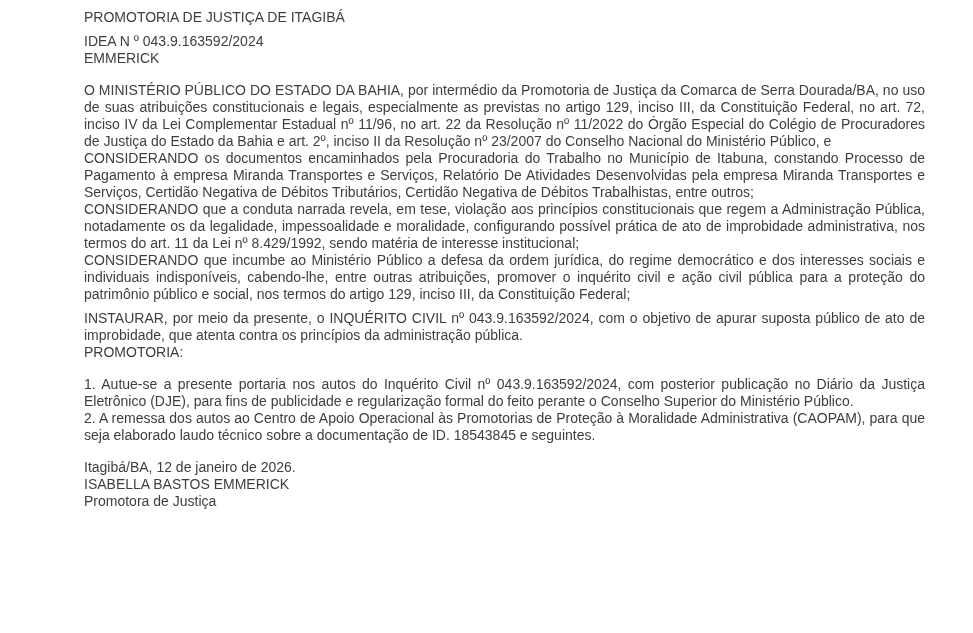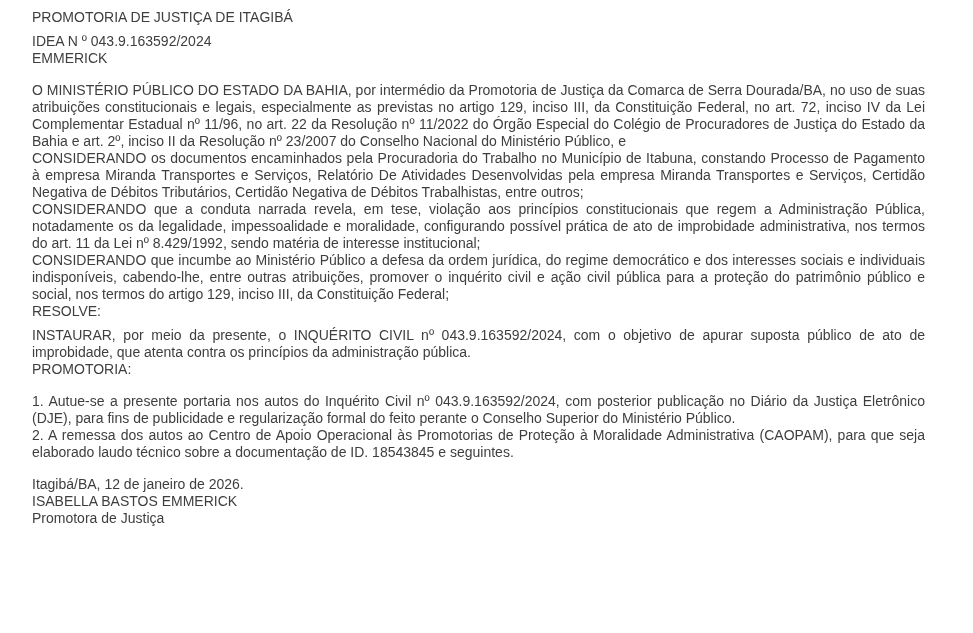--- a/index.html
+++ b/index.html
@@ -13,21 +13,21 @@
   }
   .page {
     width: 973px;
     height: 633px;
     box-sizing: border-box;
     background: var(--page-bg);
     color: var(--text-color);
     font-family: "Liberation Sans", "DejaVu Sans", sans-serif;
     font-size: 14px;
     line-height: 17px;
-    padding: 9px 48px 0 32px;
+    padding: 9px 48px 0 84px;
     overflow: hidden;
   }
   .page p {
     margin: 0;
   }
   .block {
     margin: 7px 0 15px 0;
   }
   .para {
     text-align: justify;
@@ -53,21 +53,20 @@
   </div>
 
   <p class="para">O MINISTÉRIO PÚBLICO DO ESTADO DA BAHIA, por intermédio da Promotoria de Justiça da Comarca de Serra Dourada/BA, no uso de suas atribuições constitucionais e legais, especialmente as previstas no artigo 129, inciso III, da Constituição Federal, no art. 72, inciso IV da Lei Complementar Estadual nº 11/96, no art. 22 da Resolução nº 11/2022 do Órgão Especial do Colégio de Procuradores de Justiça do Estado da Bahia e art. 2º, inciso II da Resolução nº 23/2007 do Conselho Nacional do Ministério Público, e</p>
 
   <p class="para">CONSIDERANDO os documentos encaminhados pela Procuradoria do Trabalho no Município de Itabuna, constando Processo de Pagamento à empresa Miranda Transportes e Serviços, Relatório De Atividades Desenvolvidas pela empresa Miranda Transportes e Serviços, Certidão Negativa de Débitos Tributários, Certidão Negativa de Débitos Trabalhistas, entre outros;</p>
 
   <p class="para">CONSIDERANDO que a conduta narrada revela, em tese, violação aos princípios constitucionais que regem a Administração Pública, notadamente os da legalidade, impessoalidade e moralidade, configurando possível prática de ato de improbidade administrativa, nos termos do art. 11 da Lei nº 8.429/1992, sendo matéria de interesse institucional;</p>
 
   <p class="para">CONSIDERANDO que incumbe ao Ministério Público a defesa da ordem jurídica, do regime democrático e dos interesses sociais e individuais indisponíveis, cabendo-lhe, entre outras atribuições, promover o inquérito civil e ação civil pública para a proteção do patrimônio público e social, nos termos do artigo 129, inciso III, da Constituição Federal;</p>
 
-  <p class="line block">RESOLVE:</p>
 
   <div class="block">
     <p class="para nogap">INSTAURAR, por meio da presente, o INQUÉRITO CIVIL nº 043.9.163592/2024, com o objetivo de apurar suposta público de ato de improbidade, que atenta contra os princípios da administração pública.</p>
     <p class="line">PROMOTORIA:</p>
   </div>
 
   <div class="block">
     <p class="para nogap">1. Autue-se a presente portaria nos autos do Inquérito Civil nº 043.9.163592/2024, com posterior publicação no Diário da Justiça Eletrônico (DJE), para fins de publicidade e regularização formal do feito perante o Conselho Superior do Ministério Público.</p>
     <p class="para nogap">2. A remessa dos autos ao Centro de Apoio Operacional às Promotorias de Proteção à Moralidade Administrativa (CAOPAM), para que seja elaborado laudo técnico sobre a documentação de ID. 18543845 e seguintes.</p>
   </div>

